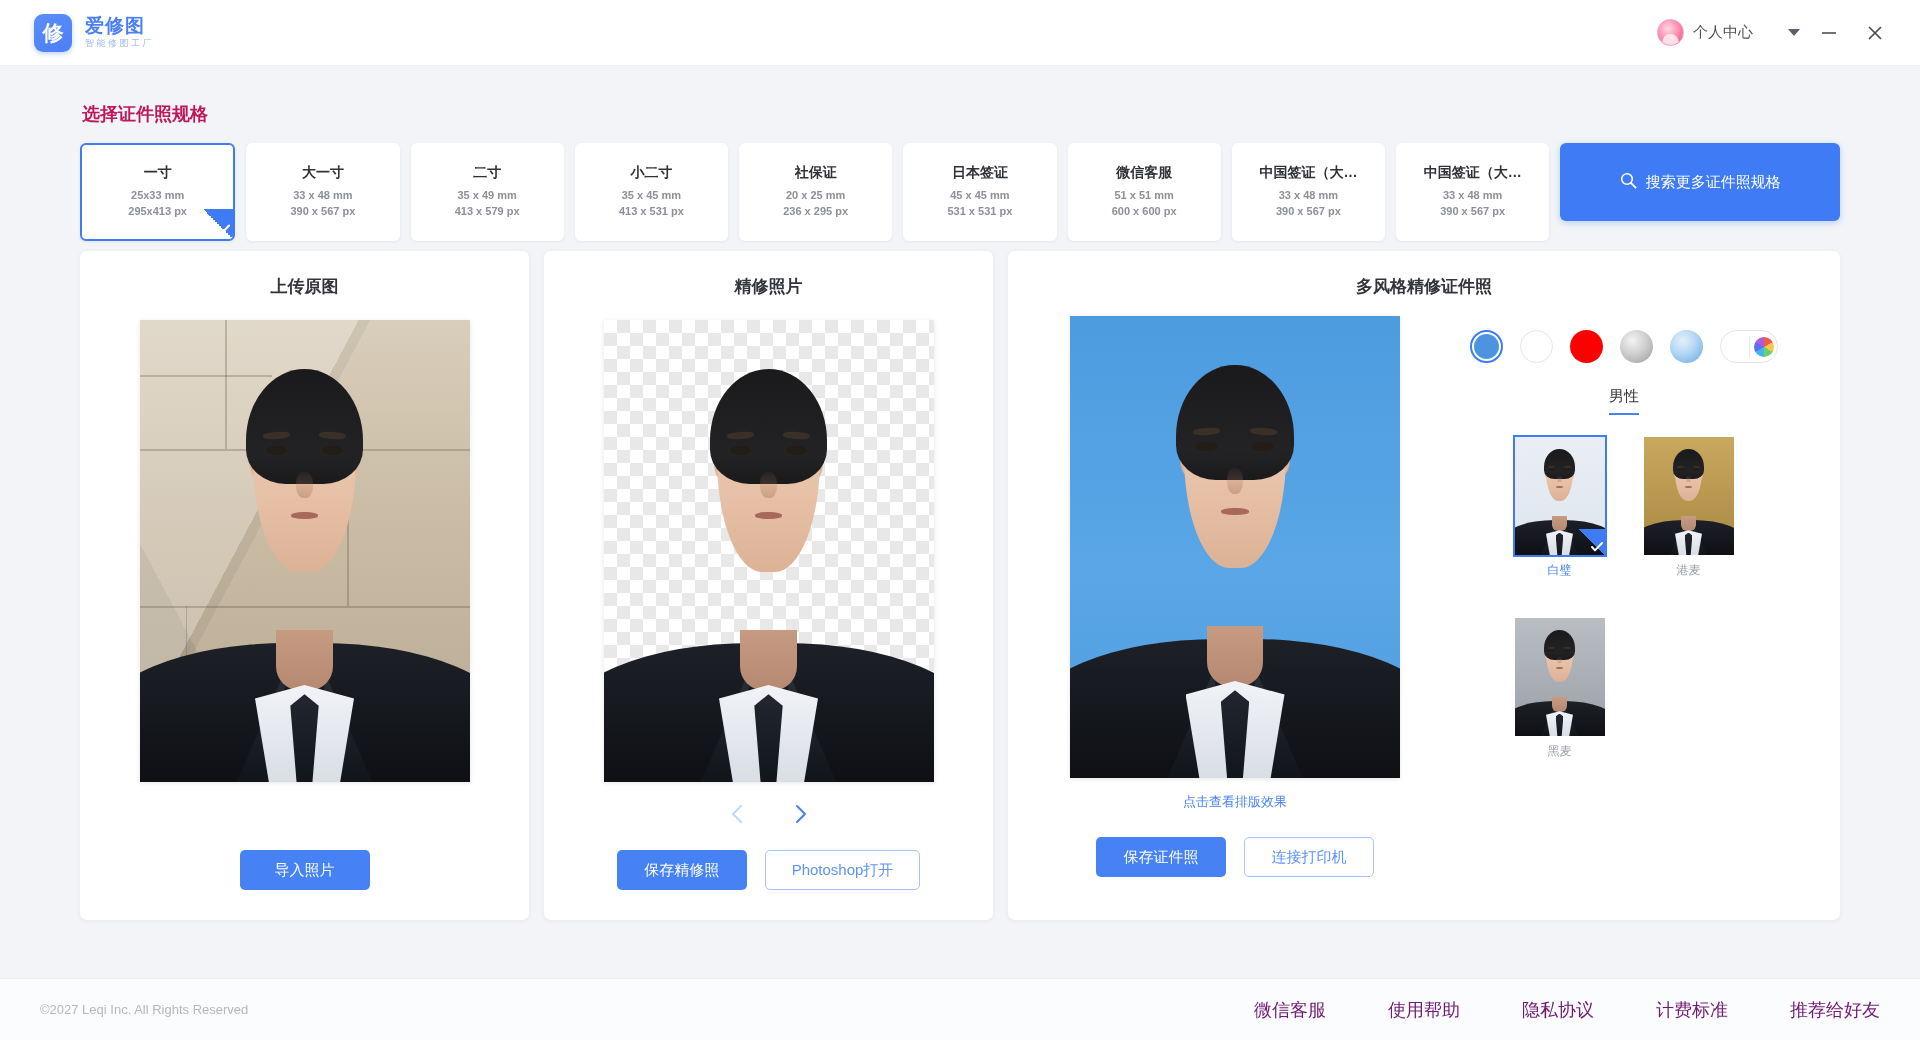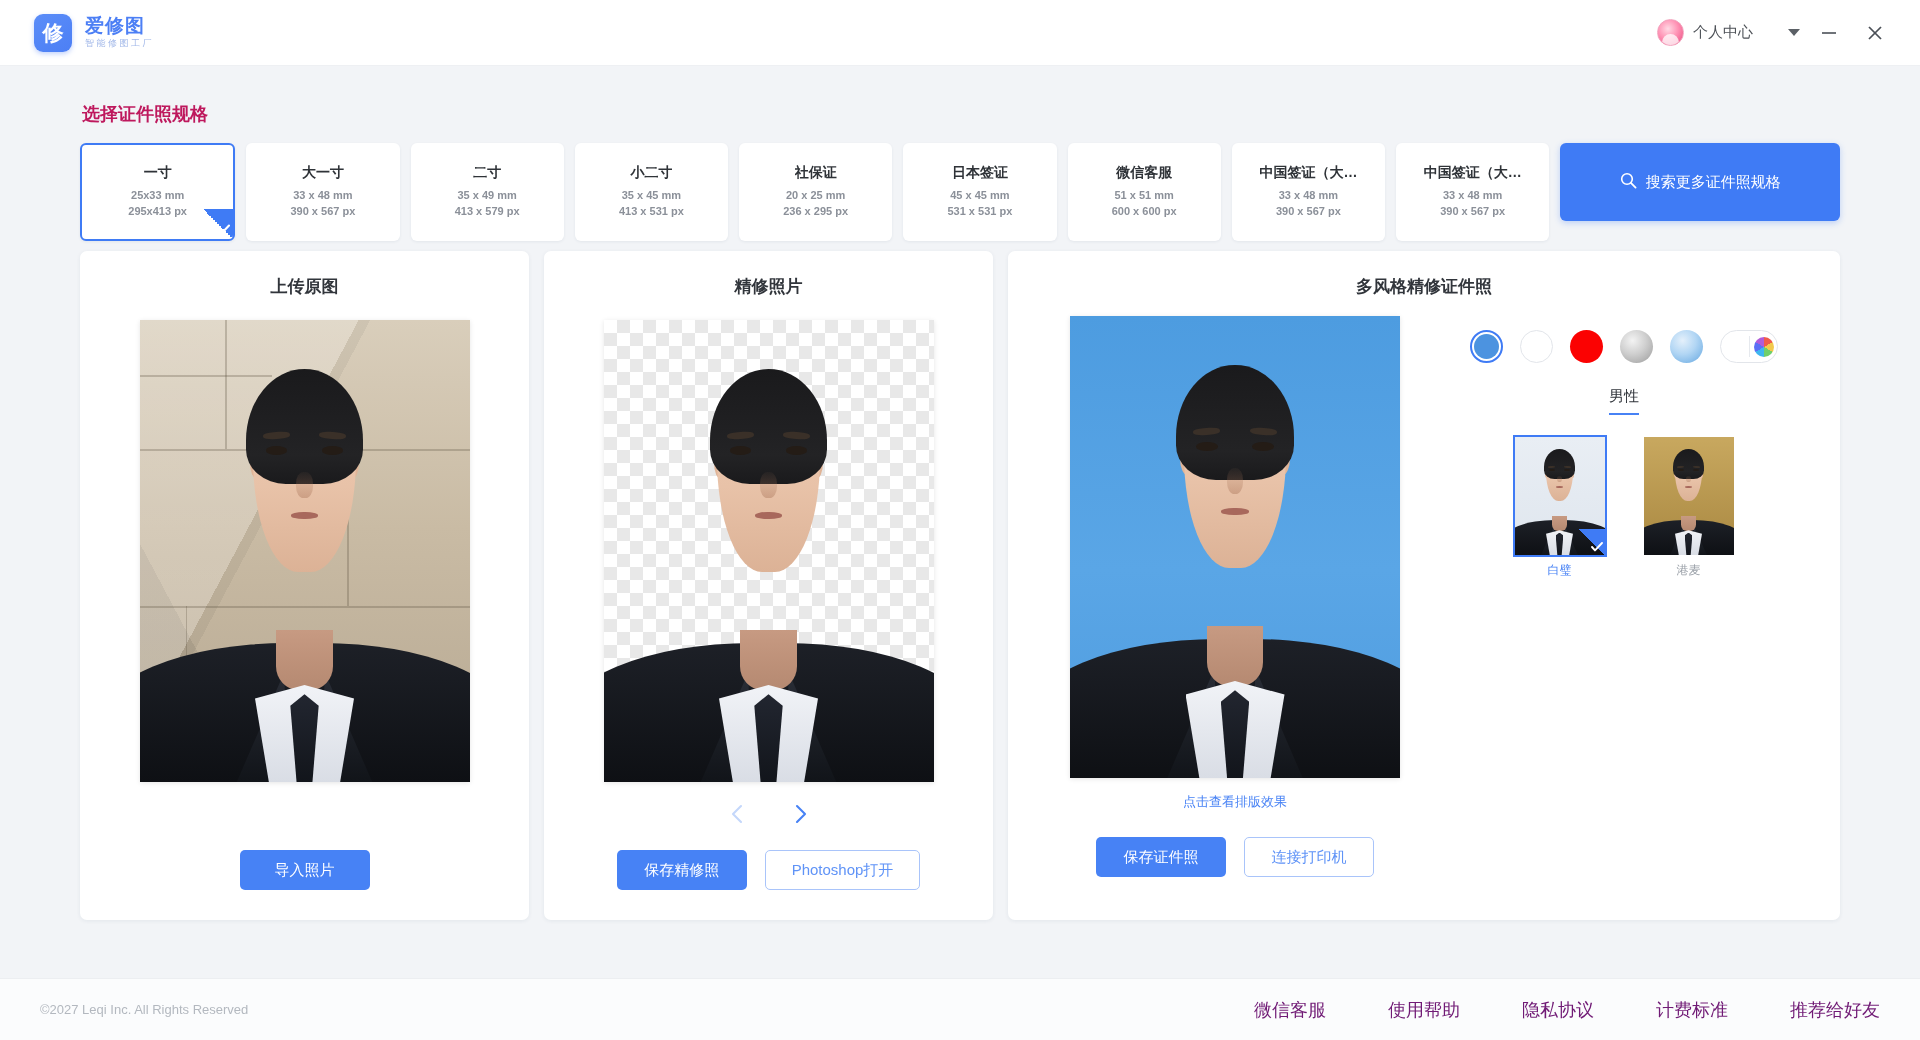--- a/index.html
+++ b/index.html
@@ -582,20 +582,43 @@
                     <div class="p-brow-r"></div>
                   <div class="p-eye-l"></div>
                     <div class="p-eye-r"></div>
                   <div class="p-nose"></div>
                     <div class="p-mouth"></div>
                 </div>
               </div>
               <div class="style-label">港麦</div>
             </div>
 
+            <div class="style-cell">
+              <div class="style-thumb t-gray">
+                <div class="portrait">
+                  <div class="p-suit"></div>
+                    <div class="p-lapel-l"></div>
+                    <div class="p-lapel-r"></div>
+                  <div class="p-neck"></div>
+                    <div class="p-shirt"></div>
+                    <div class="p-tie"></div>
+                  <div class="p-ear-l"></div>
+                    <div class="p-ear-r"></div>
+                  <div class="p-face"></div>
+                    <div class="p-hair"></div>
+                  <div class="p-brow-l"></div>
+                    <div class="p-brow-r"></div>
+                  <div class="p-eye-l"></div>
+                    <div class="p-eye-r"></div>
+                  <div class="p-nose"></div>
+                    <div class="p-mouth"></div>
+                </div>
+              </div>
+              <div class="style-label">黑麦</div>
+            </div>
 
 
           </div>
         </div>
       </div>
     </div>
 
   </div>
 </div>
 

